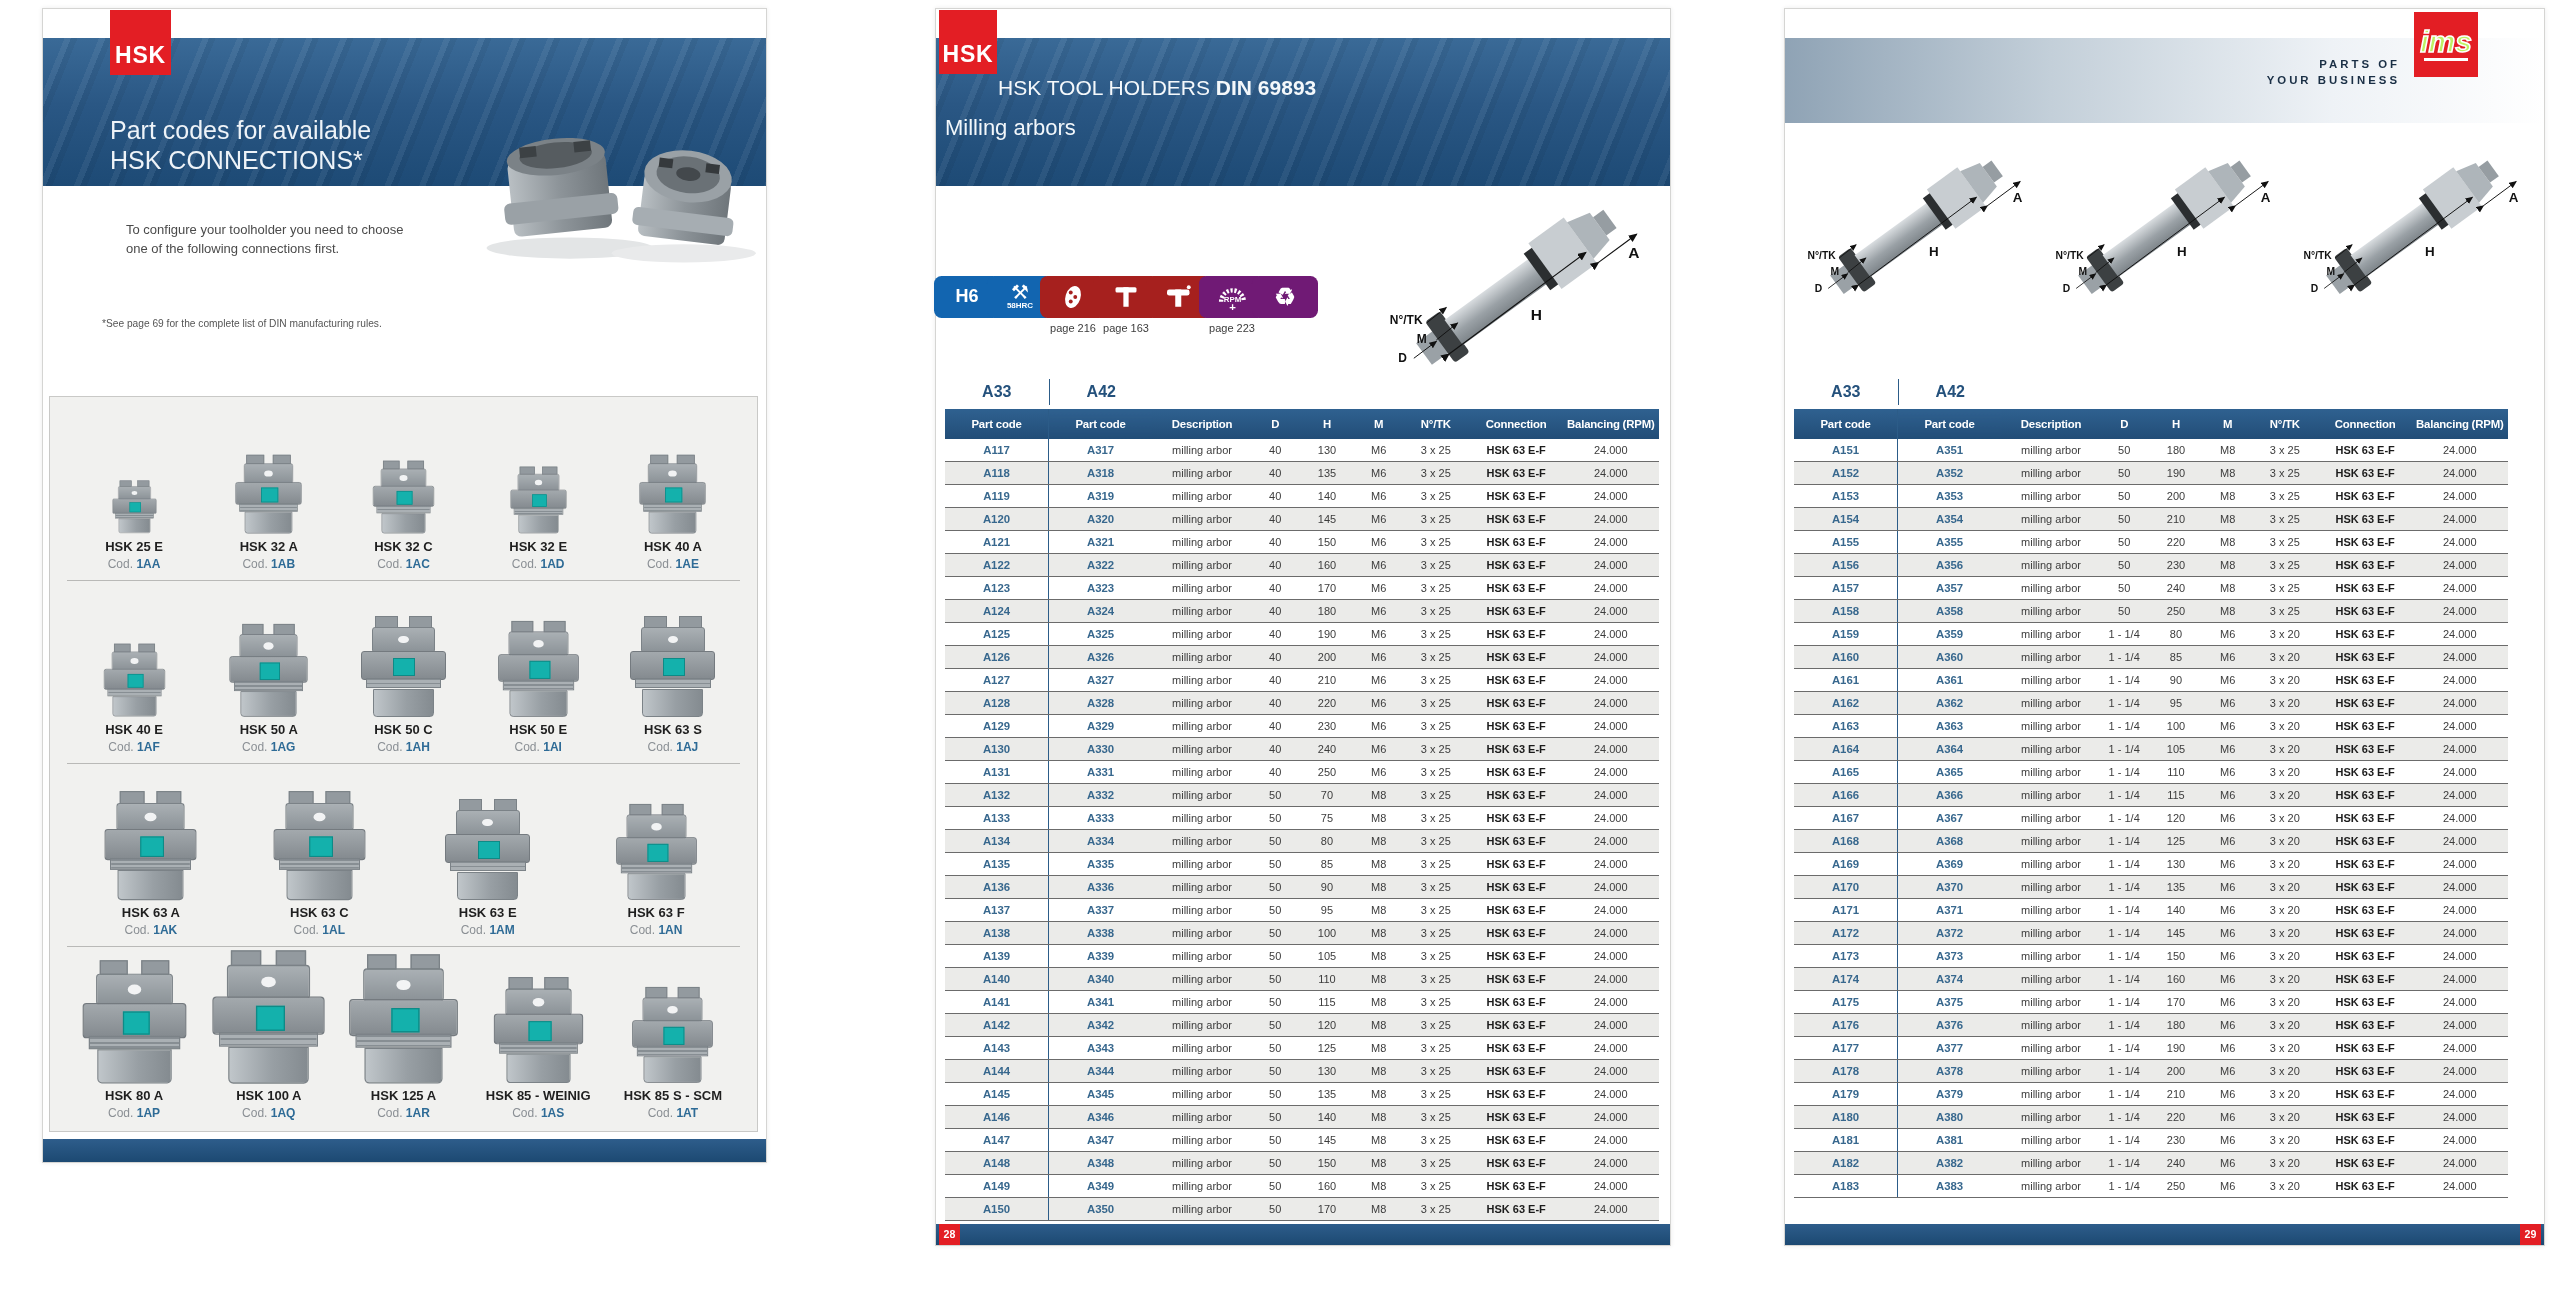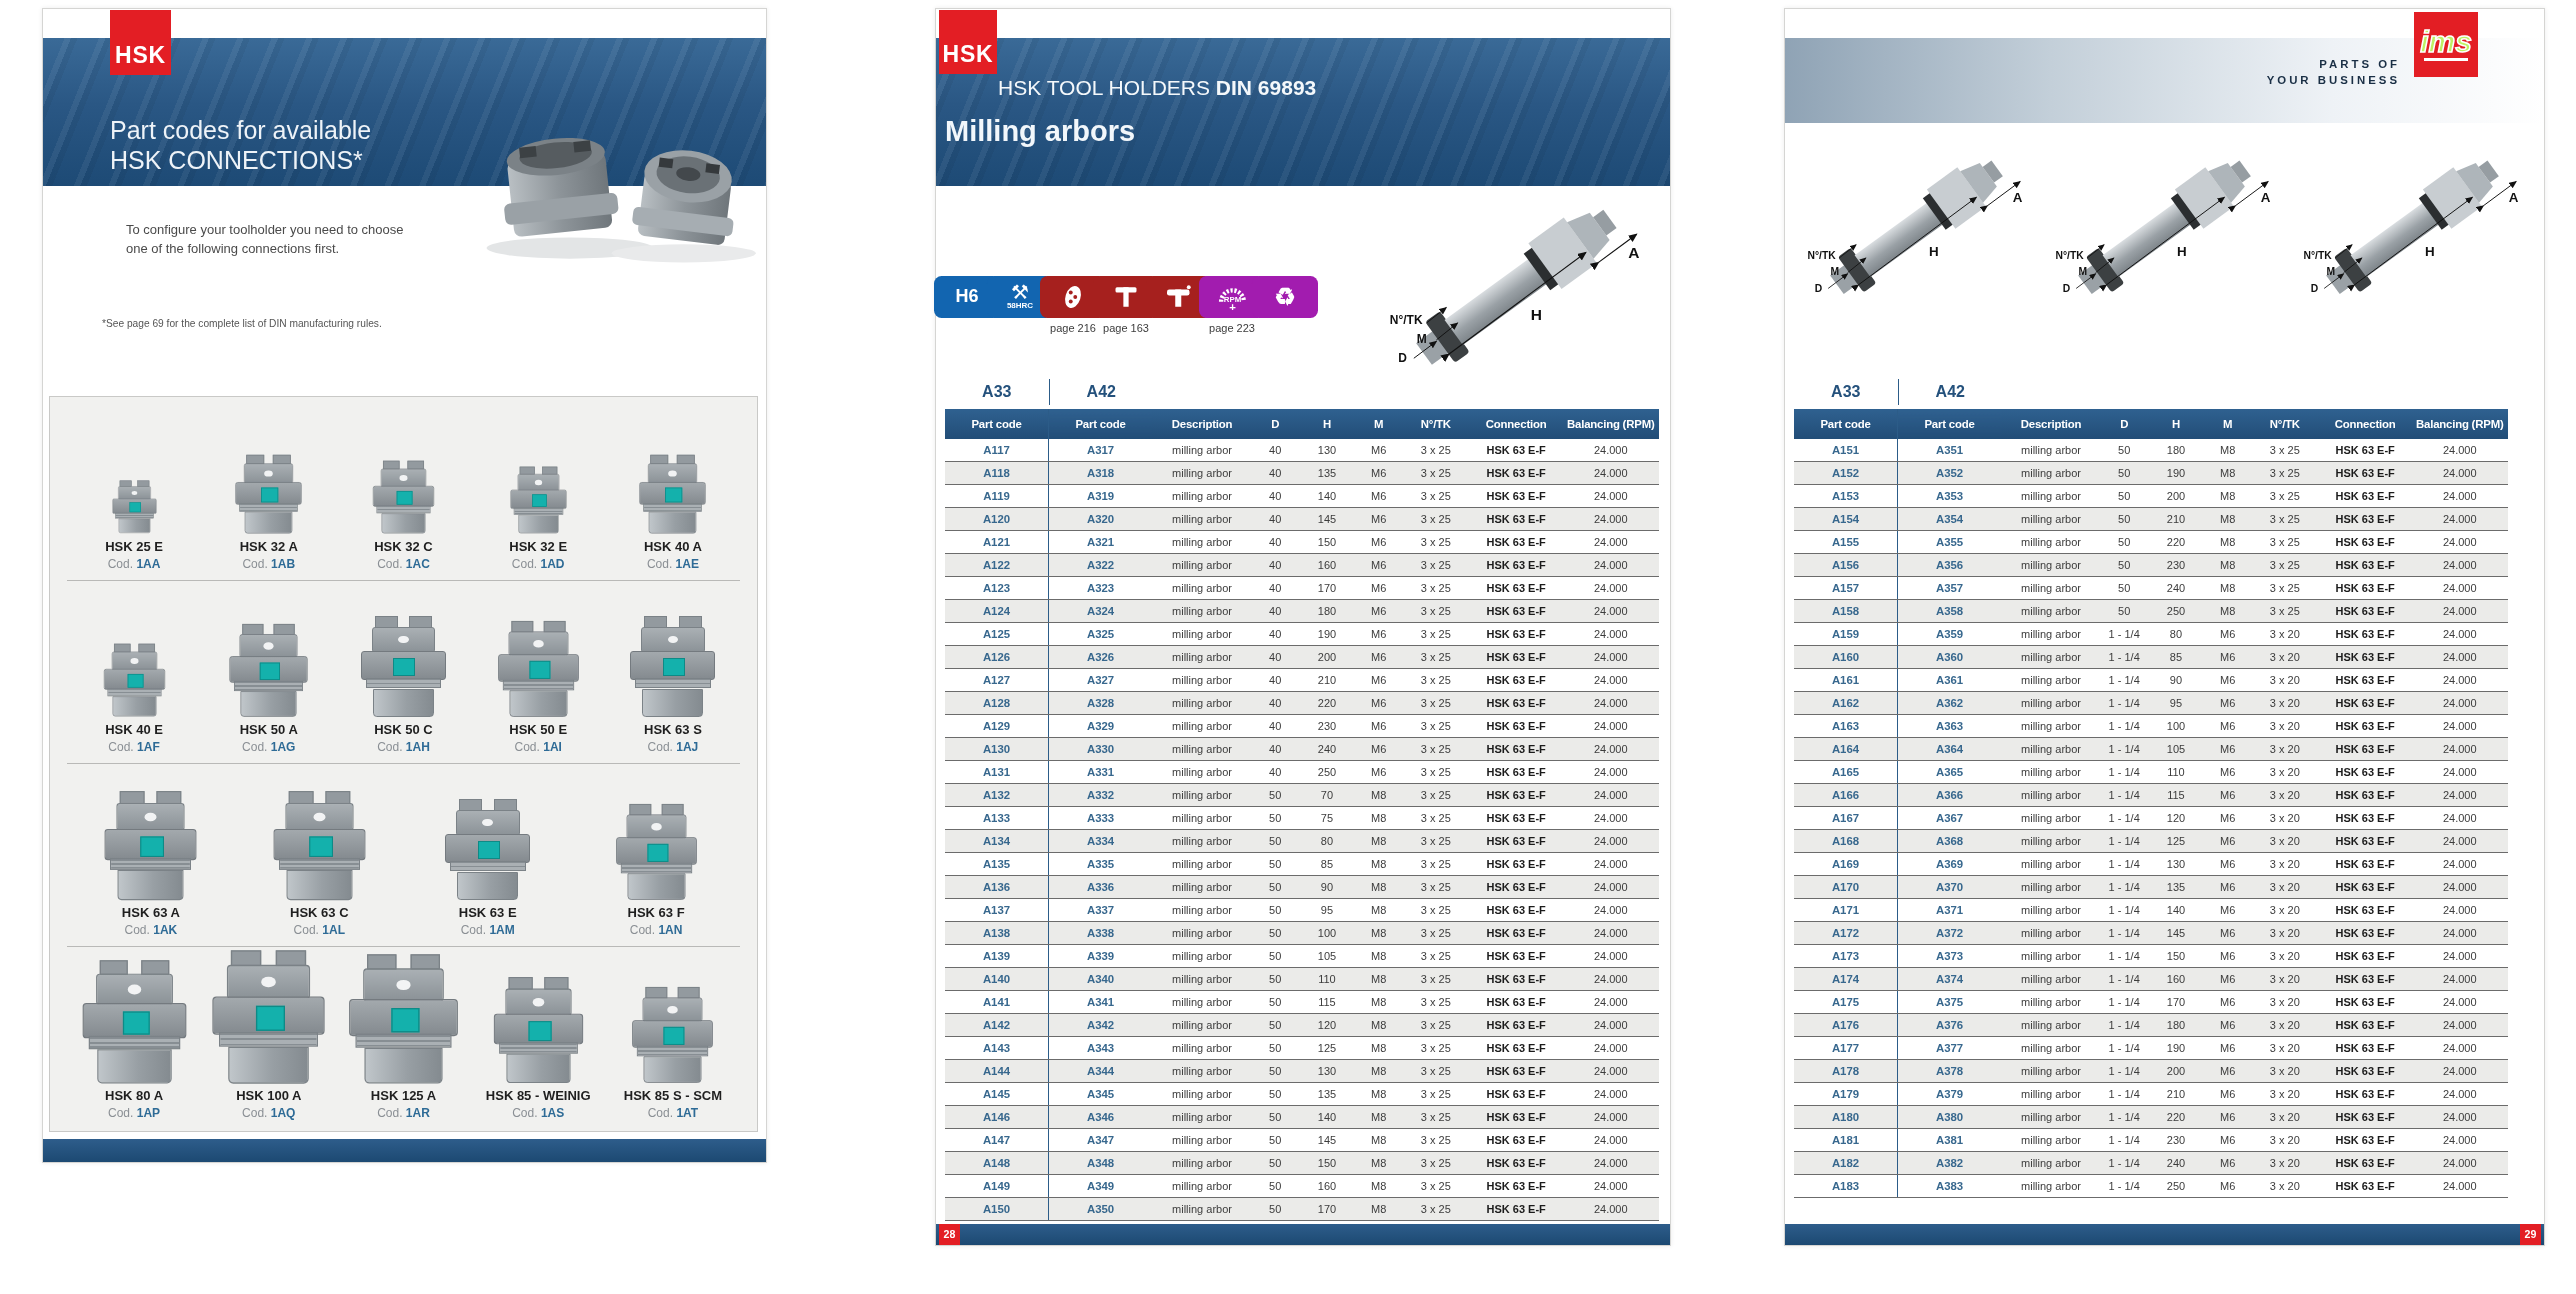--- a/index.html
+++ b/index.html
@@ -11,21 +11,21 @@
 
   
   .band{position:absolute;left:0;right:0;top:29px;height:148px;background:linear-gradient(180deg,#3a6a97 0%,#2a5784 45%,#1d4a75 100%);}
   .band::after{content:"";position:absolute;inset:0;background:repeating-linear-gradient(112deg,rgba(255,255,255,0) 0 20px,rgba(255,255,255,.06) 20px 26px,rgba(0,0,0,.05) 26px 32px);}
   .hskbox{position:absolute;top:1.5px;width:61px;height:65px;background:#e31e24;color:#fff;display:flex;align-items:flex-end;justify-content:center;padding-bottom:6px;box-sizing:border-box;font-weight:bold;font-size:23px;letter-spacing:0.8px;z-index:3;}
   .page-left .hskbox{left:67px;}
   .page-mid .hskbox{left:3px;width:58px;height:64px;}
   .band-title{position:absolute;left:67px;top:77px;color:#eef3f8;font-size:25px;line-height:30px;font-weight:400;z-index:3;}
   .mid-head{position:absolute;left:62px;top:38px;color:#f4f8fb;font-size:21px;z-index:3;}
   .mid-head b{font-weight:bold;}
-  .mid-sub{position:absolute;left:9px;top:77px;color:#f2f7fb;font-size:29px;font-weight:700;z-index:3;}
+  .mid-sub{position:absolute;left:9px;top:77px;color:#f2f7fb;font-size:22px;font-weight:400;z-index:3;}
 
   
   .intro{position:absolute;left:68px;top:196px;font-size:13px;line-height:19px;color:#4a4a4a;margin:15px;}
   .footnote{position:absolute;left:59px;top:309px;font-size:10.2px;color:#555;margin:0;}
   .photo{position:absolute;left:413px;top:76px;width:319px;height:182px;z-index:4;}
 
   .conn-panel{position:absolute;left:6px;top:387px;width:709px;height:736px;background:#f1f1ef;border:0.8px solid #c9c9c7;box-sizing:border-box;}
   .conn-row{display:flex;height:183px;margin:0 16.7px;box-sizing:border-box;}
   .conn-row + .conn-row{border-top:0.8px solid #b9b9b7;}
   .conn-cell{flex:1;display:flex;flex-direction:column;align-items:center;justify-content:flex-end;padding-bottom:9px;}
@@ -42,21 +42,21 @@
   .conn-name{font-weight:bold;color:#1f1f1f;font-size:13px;text-align:center;}
   .conn-cod{font-size:12px;color:#8a8f94;margin-top:2.3px;}
   .conn-cod b{color:#2e6b96;}
 
   .lfooter{position:absolute;left:0;right:0;bottom:0;height:23px;background:linear-gradient(180deg,#2e5d8b,#1c4972);}
 
   
   .icon-row{position:absolute;left:9px;top:267px;display:flex;gap:9px;z-index:4;}
   .icon-wrap{display:flex;flex-direction:column;align-items:center;width:44px;}
   .sq{width:66px;height:42px;border-radius:7.6px;display:flex;flex-direction:column;align-items:center;justify-content:center;color:#fff;position:relative;}
-  .sq.blue{background:#1265b0;} .sq.red{background:#a6201e;} .sq.green{background:#a21caf;}
+  .sq.blue{background:#1265b0;} .sq.red{background:#a6201e;} .sq.green{background:#701a75;}
   .ictxt{font-weight:bold;font-size:18px;color:#fff;}
   .icham{font-size:20px;line-height:18px;color:#fff;}
   .icsub{font-weight:bold;font-size:8px;color:#fff;}
   .icon-page{margin-top:4.6px;font-size:11px;color:#3c3c3c;white-space:nowrap;height:13.7px;}
 
   
   .arbor{position:absolute;z-index:2;}
   .arbor-mid{left:444px;top:173px;width:282px;height:196px;}
   .arb-r1{left:13.7px;top:123px;width:243px;height:178px;}
   .arb-r2{left:262px;top:123px;width:243px;height:178px;}

